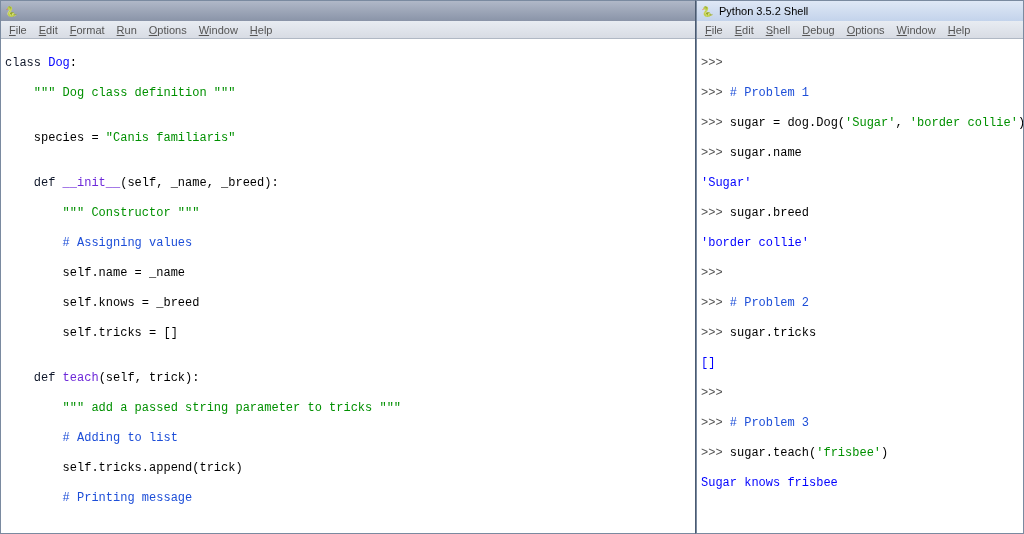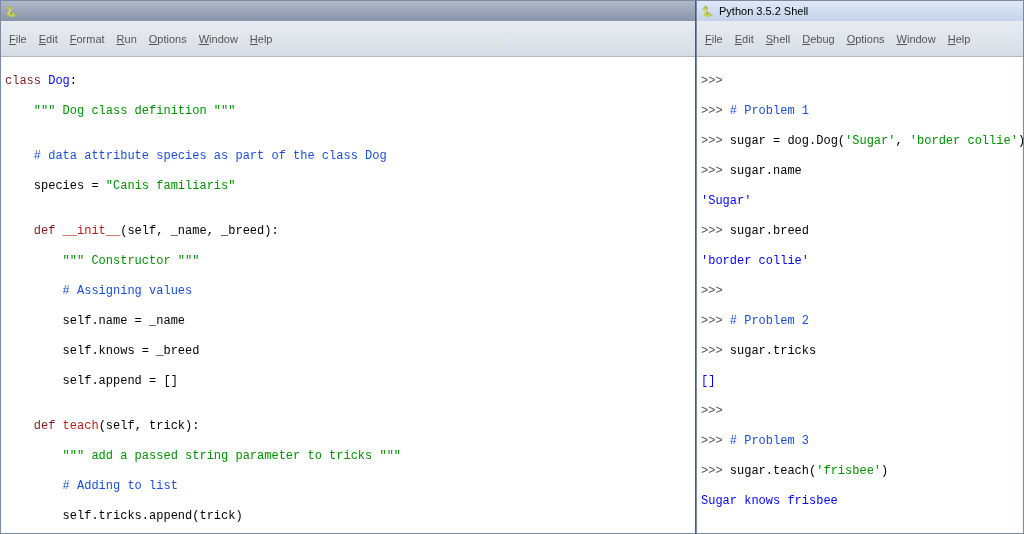--- a/index.html
+++ b/index.html
@@ -5,29 +5,29 @@
   * { margin:0; padding:0; box-sizing:border-box; }
   body { font-family:"Segoe UI",Tahoma,sans-serif; font-size:12px; background:#f0f0f0; width:1024px; height:534px; overflow:hidden; }
   .desktop { display:flex; width:100%; height:100%; }
   .window { background:#fff; border:1px solid #7a8aa0; display:flex; flex-direction:column; }
   .window.left { width:696px; border-right:1px solid #4a5a70; }
   .window.right { width:328px; }
   .titlebar { height:20px; display:flex; align-items:center; padding:0 4px; font-size:11px; color:#000; }
   .titlebar.active { background:linear-gradient(#dfe8f6,#c3d3eb); }
   .titlebar.inactive { background:linear-gradient(#b0b8c8,#8a94a8); color:#e8e8e8; }
   .titlebar .icon { width:14px; height:14px; margin-right:4px; display:inline-flex; align-items:center; justify-content:center; font-size:10px; }
-  .menubar { height:36px; background:linear-gradient(#e8ecf2,#d8dce4); border-bottom:1px solid #b0b8c4; display:flex; align-items:center; padding:8px 2px; font-size:11px; color:#555; }
+  .menubar { height:18px; background:linear-gradient(#e8ecf2,#d8dce4); border-bottom:1px solid #b0b8c4; display:flex; align-items:center; padding:8px 2px; font-size:11px; color:#555; }
   .menubar .menu-item { padding:0 6px; cursor:default; }
   .menubar .menu-item .ul { text-decoration:underline; }
   .editor { flex:1; background:#fff; padding:2px 4px; font-family:"Courier New",monospace; font-size:12px; line-height:15px; white-space:pre; overflow:auto; }
-  .tok-kw { color:#7f1d1d; }
+  .tok-kw { color:#0f172a; }
   .tok-cls { color:#0000ff; }
   .tok-str { color:#009000; }
   .tok-com { color:#1d4ed8; }
-  .tok-fn { color:#b91c1c; }
+  .tok-fn { color:#6d28d9; }
   .tok-prompt { color:#555; }
   .tok-out { color:#0000ff; }
   .line { display:block; }
 </style>
 </head>
 <body>
 
 <div class="desktop">
 
   <div class="window left">
@@ -40,29 +40,28 @@
       <span class="menu-item"><span class="ul">F</span><span>ormat</span></span>
       <span class="menu-item"><span class="ul">R</span><span>un</span></span>
       <span class="menu-item"><span class="ul">O</span><span>ptions</span></span>
       <span class="menu-item"><span class="ul">W</span><span>indow</span></span>
       <span class="menu-item"><span class="ul">H</span><span>elp</span></span>
     </div>
     <div class="editor">
 <span class="line"><span class="tok-kw">class </span><span class="tok-cls">Dog</span><span>:</span></span>
 <span class="line tok-str">    """ Dog class definition """</span>
 <span class="line"></span>
-<span class="line tok-com">    # data attribute species as part of the class Dog</span>
 <span class="line"><span>    species = </span><span class="tok-str">"Canis familiaris"</span></span>
 <span class="line"></span>
 <span class="line"><span class="tok-kw">    def </span><span class="tok-fn">__init__</span><span>(self, _name, _breed):</span></span>
 <span class="line tok-str">        """ Constructor """</span>
 <span class="line tok-com">        # Assigning values</span>
 <span class="line">        self.name = _name</span>
 <span class="line">        self.knows = _breed</span>
-<span class="line">        self.append = []</span>
+<span class="line">        self.tricks = []</span>
 <span class="line"></span>
 <span class="line"><span class="tok-kw">    def </span><span class="tok-fn">teach</span><span>(self, trick):</span></span>
 <span class="line tok-str">        """ add a passed string parameter to tricks """</span>
 <span class="line tok-com">        # Adding to list</span>
 <span class="line">        self.tricks.append(trick)</span>
 <span class="line tok-com">        # Printing message</span>
 
 <span class="line"></span>
 <span class="line"></span>
 

